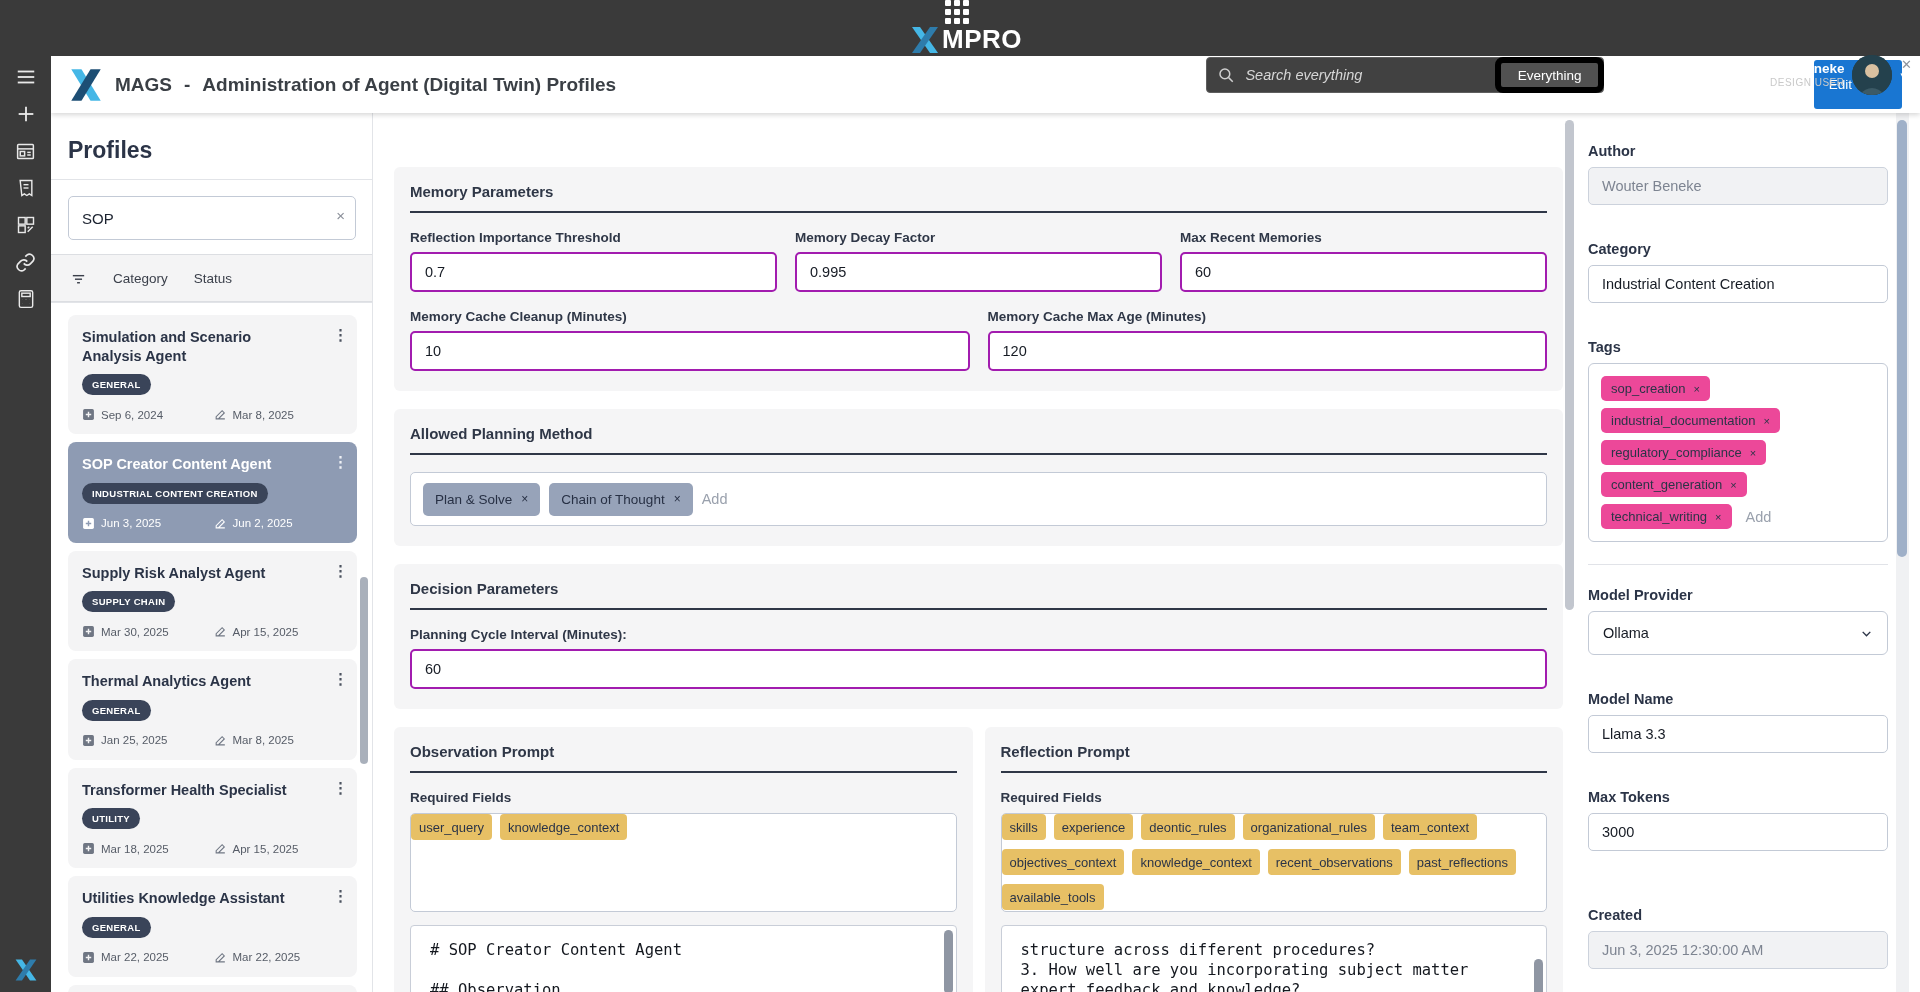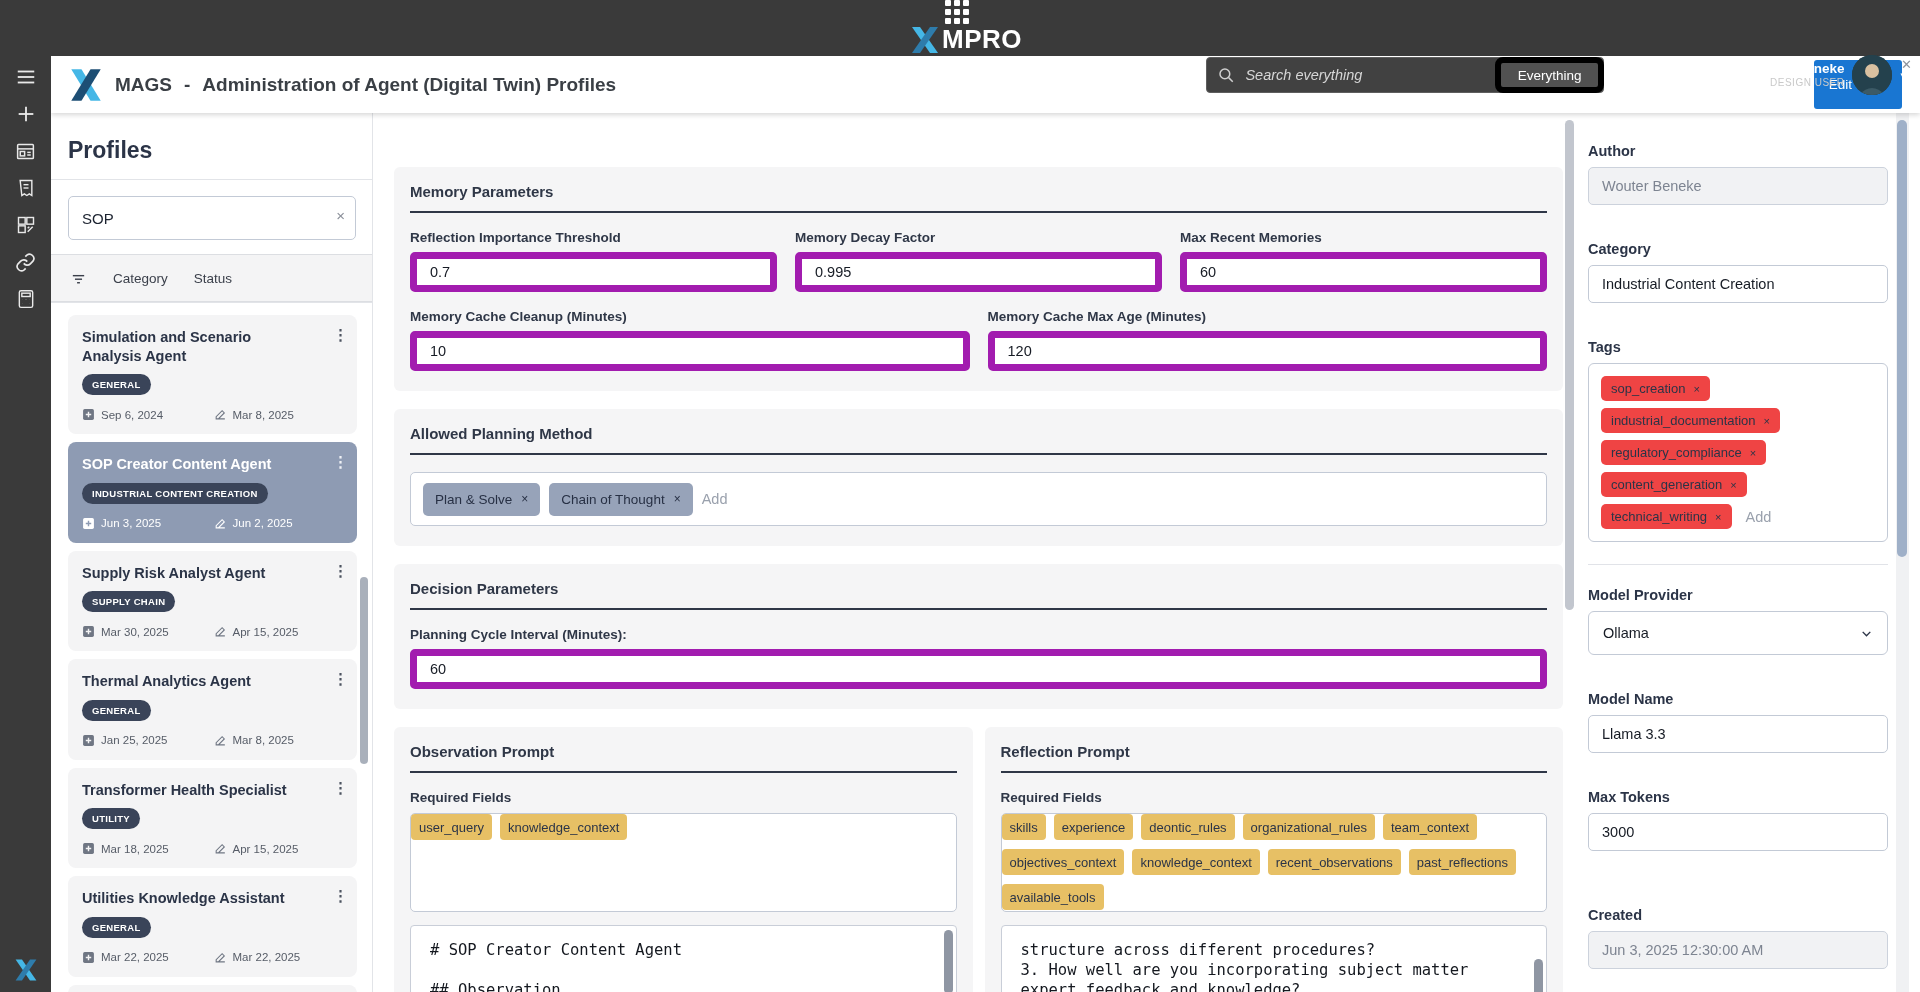--- a/index.html
+++ b/index.html
@@ -77,21 +77,21 @@
   .pcard.selected .dates { color:#fff; }
   .dates .d { display:flex; align-items:center; gap:6px; }
 
   
   .main { position:absolute; left:382px; top:113px; width:1207px; height:894px; background:#fff;
           padding:14px 26px 0 12px; overflow:hidden;margin-top:40px; }
   .card { background:#f5f5f6; border-radius:6px; padding:16px 16px 20px; margin-bottom:18px; }
   .sect-title { font-size:15px; font-weight:bold; color:#2f3747; padding-bottom:11px;
                 border-bottom:2px solid #2f3747; margin-bottom:17px; }
   .fld label { display:block; font-size:13.5px; font-weight:bold; color:#2f3747; margin-bottom:7px; }
-  .txt { width:100%; height:40px; border:7px solid #a21caf; border-radius:5px; background:#fff;
+  .txt { width:100%; height:40px; border:2px solid #a21caf; border-radius:5px; background:#fff;
          padding:0 13px; font-size:14.5px; color:#161b24; font-family:"Liberation Sans",sans-serif; outline:none; }
   .grid3 { display:grid; grid-template-columns:1fr 1fr 1fr; gap:17px 18px; margin-bottom:17px; }
   .grid2 { display:grid; grid-template-columns:1fr 1fr; gap:17px 18px; }
   .chipbox { background:#fff; border:1px solid #c3cad6; border-radius:5px; min-height:54px;
              display:flex; align-items:center; gap:9px; padding:8px 12px; }
   .chip-gray { background:#97a3b9; color:#273044; border-radius:5px; padding:9px 12px; font-size:13.5px;
                display:inline-flex; align-items:center; gap:9px; white-space:nowrap; }
   .chip-gray .rm { font-size:12px; cursor:pointer; line-height:1; }
   .ph { color:#9aa1ad; font-size:14.5px; }
   .prompts { display:grid; grid-template-columns:1fr 1fr; gap:12px; margin-bottom:0; }
@@ -121,21 +121,21 @@
   .details { position:absolute; left:1588px; top:113px; width:300px; height:879px; background:#fff;
              padding-top:30px; overflow:hidden; }
   .dgrp { margin-bottom:36px; }
   .dgrp > label { display:block; font-size:14.5px; font-weight:bold; color:#2b3447; margin-bottom:8px; }
   .dtxt { width:100%; height:38px; border:1px solid #c3cad6; border-radius:5px; background:#fff;
           padding:0 13px; font-size:14.5px; color:#161b24; font-family:"Liberation Sans",sans-serif; outline:none; }
   .dtxt.ro { background:#f1f2f4; color:#7d8491; border-color:#ccd2dc; }
   .tagsbox { border:1px solid #c3cad6; border-radius:6px; padding:12px; }
   .tagrow { margin-bottom:7px; display:flex; align-items:center; gap:14px; }
   .tagrow:last-child { margin-bottom:0; }
-  .tag { background:#ef4444; color:#2b3447; border-radius:5px; padding:5px 10px; font-size:13px;
+  .tag { background:#ec4899; color:#2b3447; border-radius:5px; padding:5px 10px; font-size:13px;
          display:inline-flex; align-items:center; gap:8px; white-space:nowrap; }
   .tag .rm { font-size:11px; cursor:pointer; }
   .d-divider { border-top:1px solid #e1e3e8; margin:-14px 0 22px; }
   .dselect { width:100%; height:44px; border:1px solid #c3cad6; border-radius:6px; display:flex;
              align-items:center; justify-content:space-between; padding:0 14px; font-size:14.5px;
              color:#161b24; cursor:pointer; background:#fff; }
   .created-grp { margin-top:56px; }
 </style>
 </head>
 <body>

